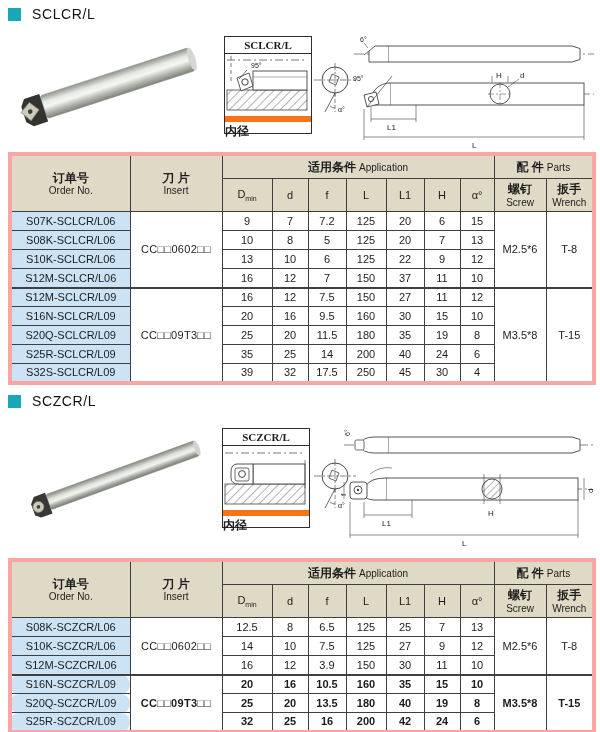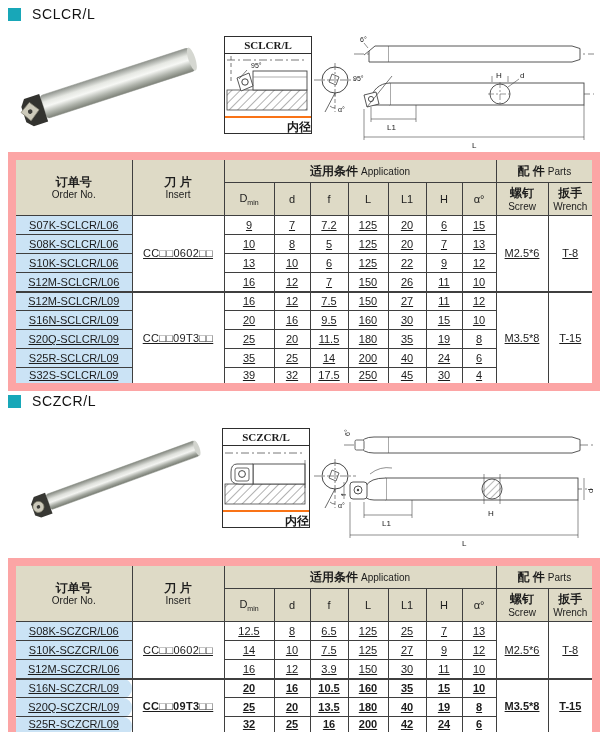--- a/index.html
+++ b/index.html
@@ -12,32 +12,32 @@
   .bullet{width:13px;height:13px;background:#18a7b8;display:inline-block;}
   .title-text{font-size:14px;font-weight:500;letter-spacing:.6px;color:#111;}
 
   .abs{position:absolute;}
 
   
   .diag-box{border:1px solid #2e2e2e;background:#fff;display:flex;flex-direction:column;}
   .diag-title{border-bottom:1px solid #2e2e2e;text-align:center;font-family:"Liberation Serif",serif;
     font-size:11px;font-weight:bold;line-height:16px;height:16px;}
   .diag-mid{flex:1;position:relative;}
-  .diag-foot{border-top:2px solid #f97316;text-align:right;font-size:12px;font-weight:bold;line-height:18px;height:18px;}
+  .diag-foot{border-top:6px solid #f97316;text-align:left;font-size:12px;font-weight:bold;line-height:18px;height:18px;}
 
   
-  table.spec{border-collapse:collapse;table-layout:fixed;width:584px;border:8px solid #fca5a5;}
+  table.spec{border-collapse:collapse;table-layout:fixed;width:584px;border:4px solid #fca5a5;}
   table.spec th,table.spec td{
     border:1px solid #3f3f3f;text-align:center;vertical-align:middle;
     padding:0;overflow:hidden;font-size:11px;
   }
   table.spec thead th{background:#dedac6;font-weight:normal;}
   tr.hrow1 th{height:22px;}
   tr.hrow2 th{height:32px;}
-  tbody tr{height:19px;text-decoration:underline;}
+  tbody tr{height:19px;}
   .zh{display:block;font-size:12px;font-weight:bold;line-height:1.2;}
   .en{display:block;font-size:10px;line-height:1.1;}
   .zh-i{font-size:12px;font-weight:bold;}
   .en-i{font-size:10px;}
   sub.mini{font-size:7px;}
   td.order{background:#cbe3f5;font-size:11px;}
   td.insert{font-size:11px;letter-spacing:.3px;}
   tr.gsep td{border-top:2px solid #3f3f3f;margin-top:40px;}
   tr.b td{font-weight:bold;}
   tr.b td.order{font-weight:normal;border-radius:9px;}
@@ -232,21 +232,21 @@
       <td>22</td>
       <td>9</td>
       <td>12</td>
     </tr>
     <tr>
       <td class="order">S12M-SCLCR/L06</td>
       <td>16</td>
       <td>12</td>
       <td>7</td>
       <td>150</td>
-      <td>26</td>
+      <td>37</td>
       <td>11</td>
       <td>10</td>
     </tr>
     <tr class="gsep">
       <td class="order">S12M-SCLCR/L09</td>
       <td class="insert" rowspan="5">CC□□09T3□□</td>
       <td>16</td>
       <td>12</td>
       <td>7.5</td>
       <td>150</td>

